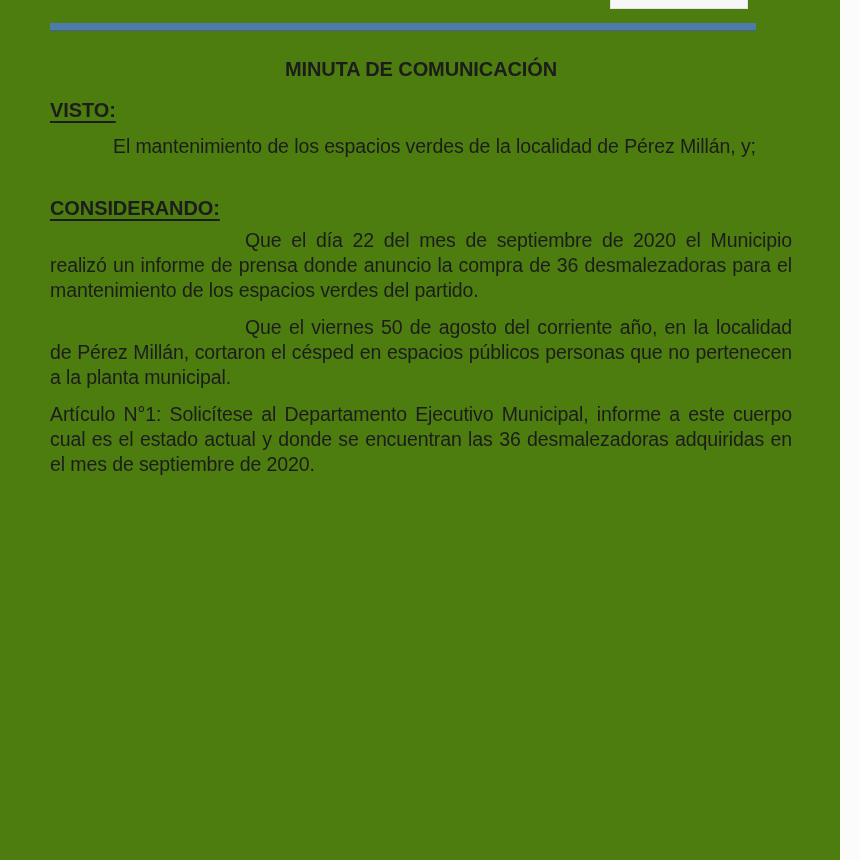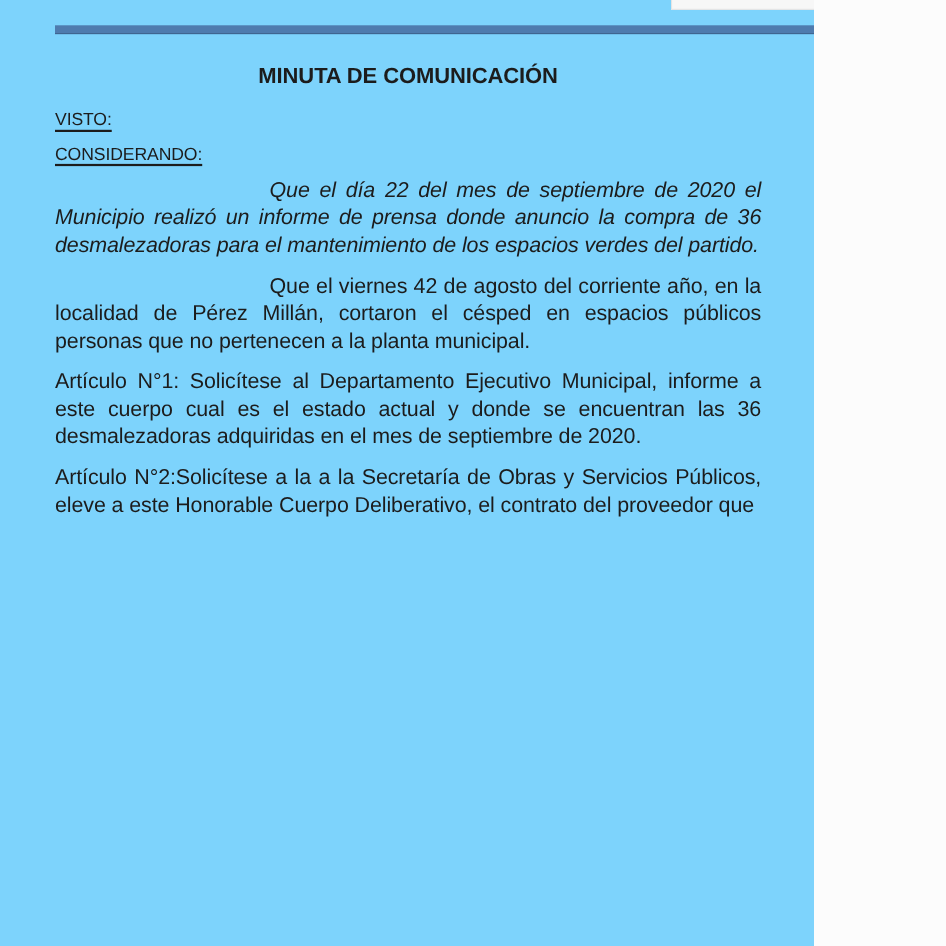--- a/index.html
+++ b/index.html
@@ -2,26 +2,26 @@
 <html><head>
 <meta charset="utf-8">
 <style>
   html, body {
     margin: 0;
     padding: 0;
     background: #fcfcfc;
   }
   .page {
     position: relative;
-    width: 740px;
+    width: 840px;
     height: 860px;
     overflow: hidden;
     box-sizing: border-box;
     padding: 0 48px 0 50px;
-    background: #7dd3fc;
+    background: #4d7c0f;
     color: #1c1c1c;
     font-family: "Liberation Sans", "DejaVu Sans", sans-serif;
     font-size: 19.5px;
     line-height: 25px;
     letter-spacing: -0.1px;
   }
   .top-right-box {
     position: absolute;
     left: 610px;
     top: -7px;
@@ -40,33 +40,33 @@
   .blue-bar { border-bottom: 1px solid #3f6590; }
   .title {
     margin: 26px 0 0 0;
     text-align: center;
     font-size: 20px;
     line-height: 24px;
     font-weight: bold;
   }
   .heading {
     margin: 17px 0 0 0;
-    font-size: 16px;
+    font-size: 20px;
     line-height: 24px;
-    font-weight: normal;
+    font-weight: bold;
     text-decoration: underline;
     text-decoration-thickness: 2px;
     text-underline-offset: 4px;
   }
-  .heading.considerando { margin-top: 7px; }
+  .heading.considerando { margin-top: 37px; }
   .para {
     margin: 12px 0 0 0;
     text-align: justify;
   }
-  .para.first-after-heading { margin-top: 8px; font-style: italic; }
+  .para.first-after-heading { margin-top: 8px; }
   .indent-sm { text-indent: 63px; }
   .indent-lg { text-indent: 195px; }
   .resolution {
     font-weight: bold;
     margin-top: 12px;
   }
   .article b { font-weight: normal; }
 </style>
 </head>
 <body>
@@ -74,28 +74,28 @@
 <div class="page">
 
   <div class="top-right-box"></div>
 
   <div class="blue-bar"></div>
 
   <h1 class="title">MINUTA DE COMUNICACIÓN</h1>
 
   <h2 class="heading">VISTO:</h2>
 
+  <p class="para indent-sm">El mantenimiento de los espacios verdes de la localidad de Pérez Millán, y;</p>
 
   <h2 class="heading considerando">CONSIDERANDO:</h2>
 
   <p class="para indent-lg first-after-heading">Que el día 22 del mes de septiembre de 2020 el Municipio realizó un informe de prensa donde anuncio la compra de 36 desmalezadoras para el mantenimiento de los espacios verdes del partido.</p>
 
 
 
-  <p class="para indent-lg">Que el viernes 42 de agosto del corriente año, en la localidad de Pérez Millán, cortaron el césped en espacios públicos personas que no pertenecen a la planta municipal.</p>
+  <p class="para indent-lg">Que el viernes 50 de agosto del corriente año, en la localidad de Pérez Millán, cortaron el césped en espacios públicos personas que no pertenecen a la planta municipal.</p>
 
 
 
   <p class="para article"><b>Artículo N°1:</b><span> Solicítese al Departamento Ejecutivo Municipal, informe a este cuerpo cual es el estado actual y donde se encuentran las 36 desmalezadoras adquiridas en el mes de septiembre de 2020.</span></p>
 
-  <p class="para article"><b>Artículo N°2:</b><span>Solicítese a la a la Secretaría de Obras y Servicios Públicos, eleve a este Honorable Cuerpo Deliberativo, el contrato del proveedor que</span></p>
 
 </div>
 
 </body></html>

